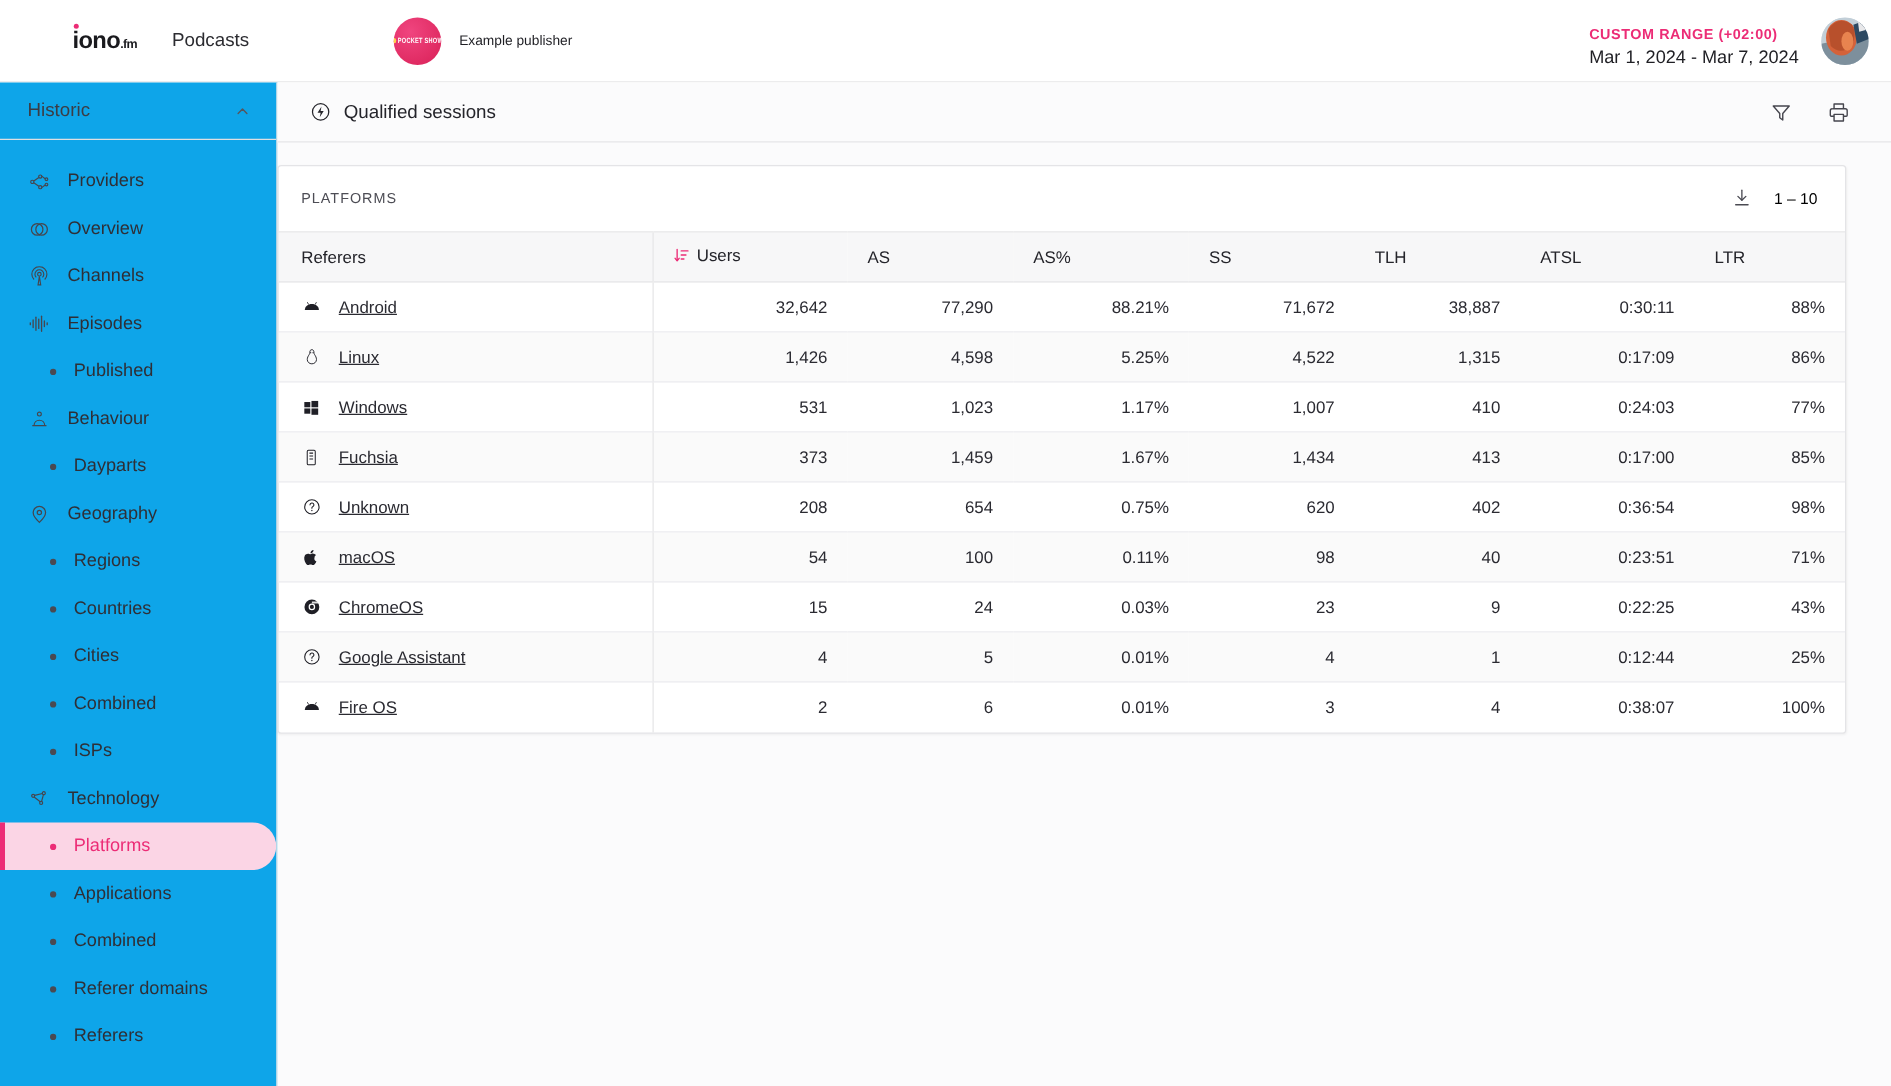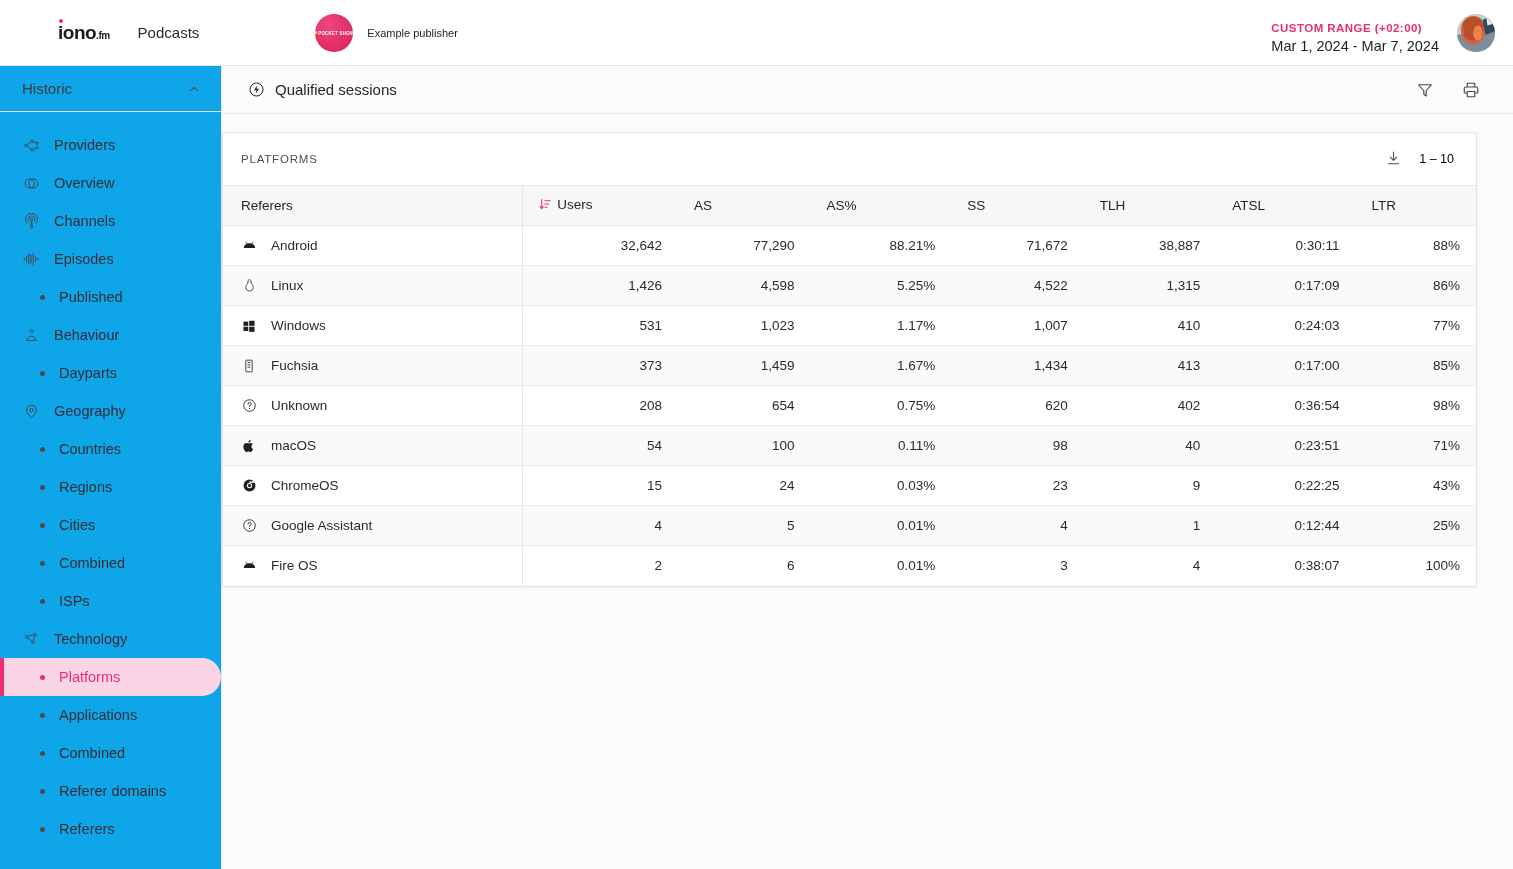--- a/index.html
+++ b/index.html
@@ -178,20 +178,21 @@
 
   tbody td {
     height: 40px; padding: 0 16px;
     font-size: 13.5px; color: #2a2a31;
     border-bottom: 1px solid #ececef;
     text-align: right; white-space: nowrap;
   }
   tbody td.col-platform {
     text-align: center; padding-left: 18px;
     border-right: 1px solid #e6e6e8;
+    text-decoration: underline;
   }
   tbody tr:nth-child(even) { background: #fafafa; }
   tbody tr:last-child td { border-bottom: none; }
   .plat-cell { display: flex; align-items: center; }
   .plat-ic {
     width: 16px; height: 16px; margin-right: 14px;
     display: flex; align-items: center; justify-content: center;
     color: #1f1f26; flex-shrink: 0;
   }
 </style>
@@ -325,25 +326,25 @@
           <svg viewBox="0 0 24 24" width="17" height="17" fill="none" stroke="currentColor" stroke-width="1.4">
               <path d="M12 21s7-6.3 7-11a7 7 0 1 0-14 0c0 4.7 7 11 7 11z"></path>
               <circle cx="12" cy="10" r="2.4"></circle>
             </svg>
         </span>
         <span>Geography</span>
       </div>
 
       <div class="sb-sub">
         <span class="bullet"></span>
+        <span>Regions</span>
+      </div>
+      <div class="sb-sub">
+        <span class="bullet"></span>
         <span>Countries</span>
-      </div>
-      <div class="sb-sub">
-        <span class="bullet"></span>
-        <span>Regions</span>
       </div>
       <div class="sb-sub">
         <span class="bullet"></span>
         <span>Cities</span>
       </div>
       <div class="sb-sub">
         <span class="bullet"></span>
         <span>Combined</span>
       </div>
       <div class="sb-sub">

